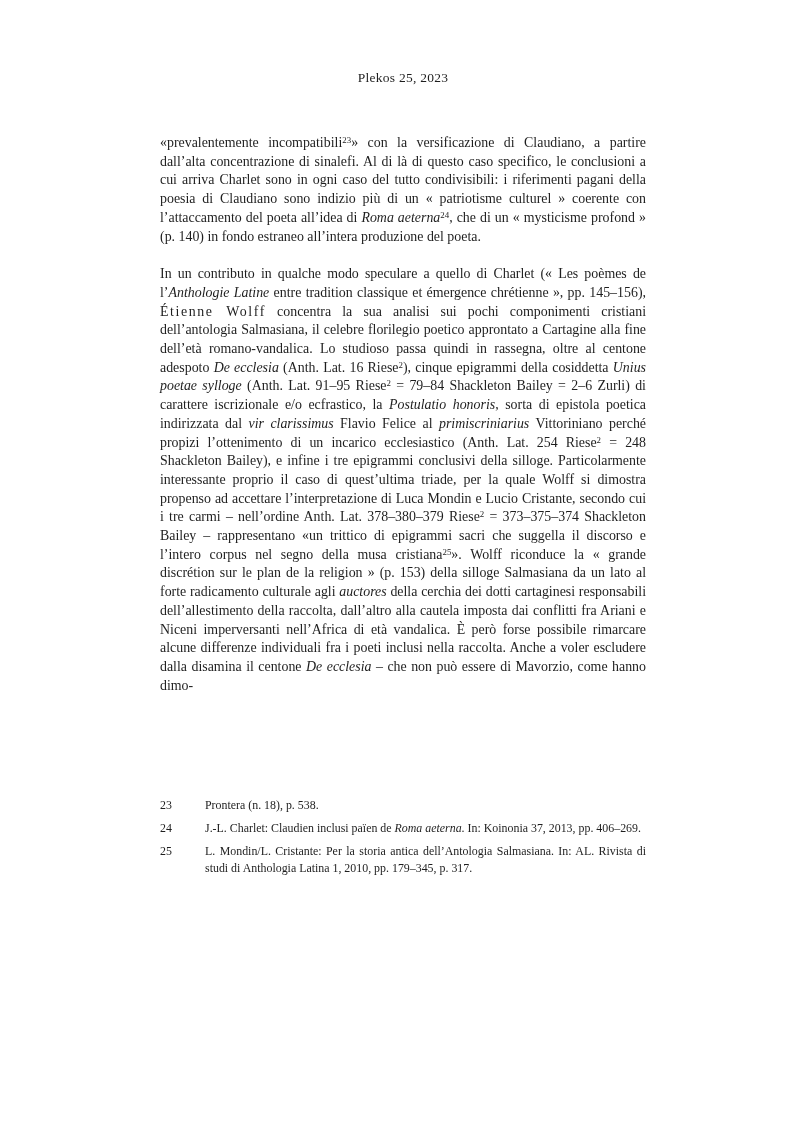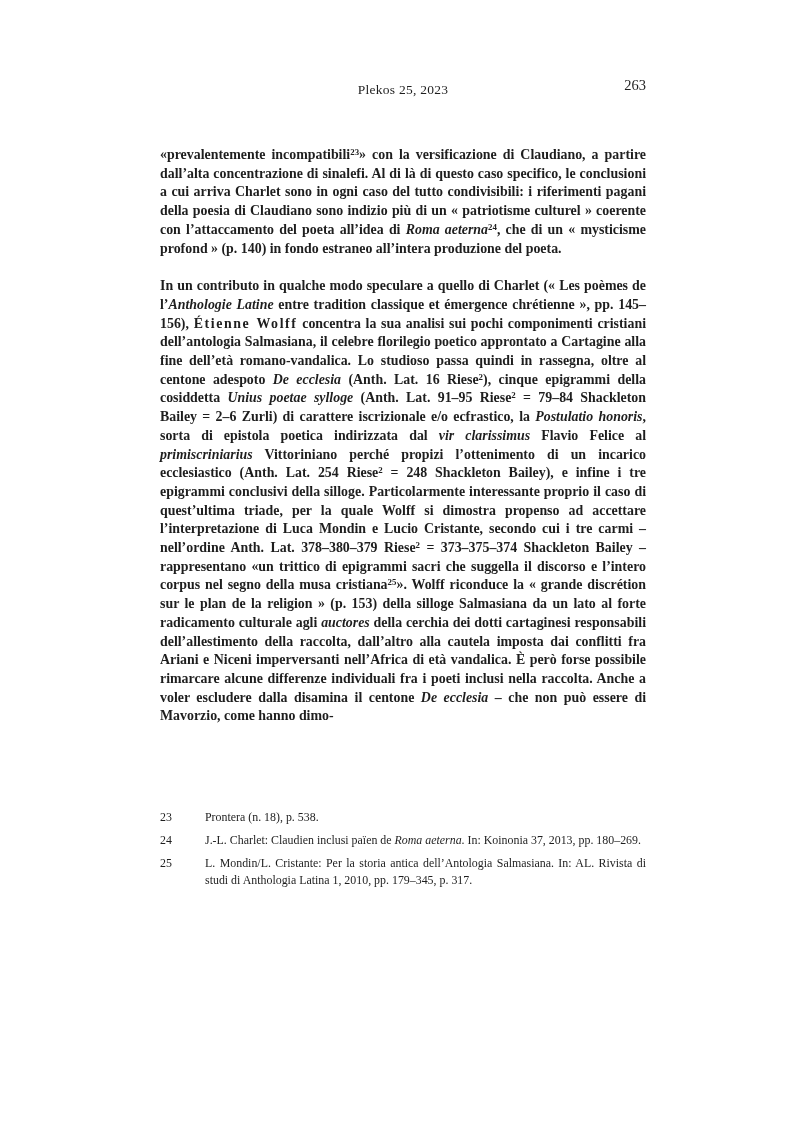--- a/index.html
+++ b/index.html
@@ -8,21 +8,20 @@
     background: #ffffff;
   }
   .page {
     position: relative;
     width: 799px;
     height: 1078px;
     background: #ffffff;
     color: #1e1e1e;
     font-family: "Liberation Serif", "DejaVu Serif", serif;
     overflow: hidden;
-    margin-top: 12px;
   }
   .header-journal {
     position: absolute;
     top: 70px;
     left: 160px;
     width: 486px;
     text-align: center;
     font-size: 13.5px;
     letter-spacing: 0.02em;
   }
@@ -36,21 +35,21 @@
   }
   .body-text {
     position: absolute;
     top: 134px;
     left: 160px;
     width: 486px;
     font-size: 13.9px;
     line-height: 18.7px;
     text-align: justify;
   }
-  .para { margin: 0; font-weight: bold; }
+  .para { margin: 0; }
   .para + .para { margin-top: 19px; }
 
   .footnotes {
     position: absolute;
     top: 797px;
     left: 160px;
     width: 486px;
     font-size: 11.9px;
     line-height: 16.2px;
   }
@@ -70,35 +69,34 @@
   }
   .run-spaced { letter-spacing: 1.6px; }
 </style>
 </head>
 <body style="background: rgb(255, 255, 255);">
 
 <div class="page" style="background: rgb(255, 255, 255); color: rgb(30, 30, 30);">
 
   <div class="header-journal">Plekos 25, 2023</div>
 
-  <div class="header-pagenum">263</div>
 
   <div class="body-text">
     <p class="para"><span>«prevalentemente incompatibili</span><span class="run-sup">23</span><span>» con la versificazione di Claudiano, a partire dall’alta concentrazione di sinalefi. Al di là di questo caso specifico, le conclusioni a cui arriva Charlet sono in ogni caso del tutto condivisibili: i riferimenti pagani della poesia di Claudiano sono indizio più di un « patriotisme culturel » coerente con l’attaccamento del poeta all’idea di </span><span class="run-italic">Roma aeterna</span><span class="run-sup">24</span><span>, che di un « mysticisme profond » (p. 140) in fondo estraneo all’intera produzione del poeta.</span></p>
     <p class="para"><span>In un contributo in qualche modo speculare a quello di Charlet (« Les poèmes de l’</span><span class="run-italic">Anthologie Latine</span><span> entre tradition classique et émergence chrétienne », pp. 145–156), </span><span class="run-spaced">Étienne Wolff</span><span> concentra la sua analisi sui pochi componimenti cristiani dell’antologia Salmasiana, il celebre florilegio poetico approntato a Cartagine alla fine dell’età romano-vandalica. Lo studioso passa quindi in rassegna, oltre al centone adespoto </span><span class="run-italic">De ecclesia</span><span> (Anth. Lat. 16 Riese</span><span class="run-sup">2</span><span>), cinque epigrammi della cosiddetta </span><span class="run-italic">Unius poetae sylloge</span><span> (Anth. Lat. 91–95 Riese</span><span class="run-sup">2</span><span> = 79–84 Shackleton Bailey = 2–6 Zurli) di carattere iscrizionale e/o ecfrastico, la </span><span class="run-italic">Postulatio honoris</span><span>, sorta di epistola poetica indirizzata dal </span><span class="run-italic">vir clarissimus</span><span> Flavio Felice al </span><span class="run-italic">primiscriniarius</span><span> Vittoriniano perché propizi l’ottenimento di un incarico ecclesiastico (Anth. Lat. 254 Riese</span><span class="run-sup">2</span><span> = 248 Shackleton Bailey), e infine i tre epigrammi conclusivi della silloge. Particolarmente interessante proprio il caso di quest’ultima triade, per la quale Wolff si dimostra propenso ad accettare l’interpretazione di Luca Mondin e Lucio Cristante, secondo cui i tre carmi – nell’ordine Anth. Lat. 378–380–379 Riese</span><span class="run-sup">2</span><span> = 373–375–374 Shackleton Bailey – rappresentano «un trittico di epigrammi sacri che suggella il discorso e l’intero corpus nel segno della musa cristiana</span><span class="run-sup">25</span><span>». Wolff riconduce la « grande discrétion sur le plan de la religion » (p. 153) della silloge Salmasiana da un lato al forte radicamento culturale agli </span><span class="run-italic">auctores</span><span> della cerchia dei dotti cartaginesi responsabili dell’allestimento della raccolta, dall’altro alla cautela imposta dai conflitti fra Ariani e Niceni imperversanti nell’Africa di età vandalica. È però forse possibile rimarcare alcune differenze individuali fra i poeti inclusi nella raccolta. Anche a voler escludere dalla disamina il centone </span><span class="run-italic">De ecclesia</span><span> – che non può essere di Mavorzio, come hanno dimo-</span></p>
   </div>
 
   <div class="footnotes">
     <div class="footnote">
       <span class="fn-num">23</span>
       <span class="fn-text"><span>Prontera (n. 18), p. 538.</span></span>
     </div>
     <div class="footnote">
       <span class="fn-num">24</span>
-      <span class="fn-text"><span>J.-L. Charlet: Claudien inclusi païen de </span><span class="run-italic">Roma aeterna</span><span>. In: Koinonia 37, 2013, pp. 180–269.</span></span>
+      <span class="fn-text"><span>J.-L. Charlet: Claudien inclusi païen de </span><span class="run-italic">Roma aeterna</span><span>. In: Koinonia 37, 2013, pp. 406–269.</span></span>
     </div>
     <div class="footnote">
       <span class="fn-num">25</span>
       <span class="fn-text"><span>L. Mondin/L. Cristante: Per la storia antica dell’Antologia Salmasiana. In: AL. Rivista di studi di Anthologia Latina 1, 2010, pp. 179–345, p. 317.</span></span>
     </div>
   </div>
 
 </div>
 
 </body></html>

